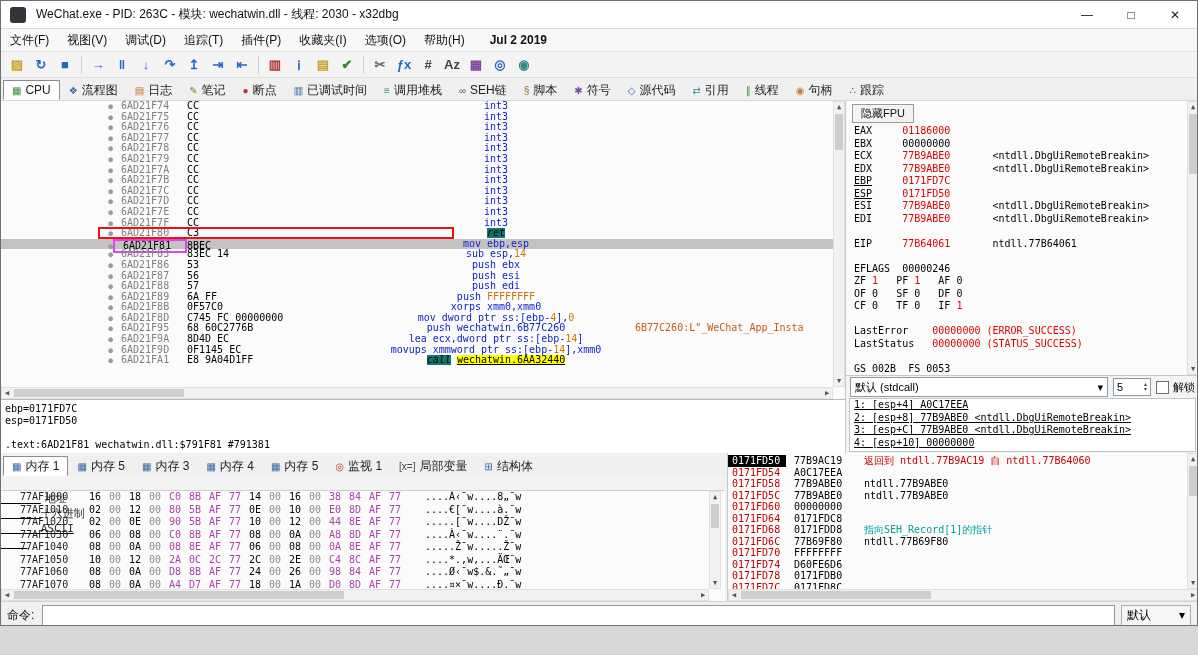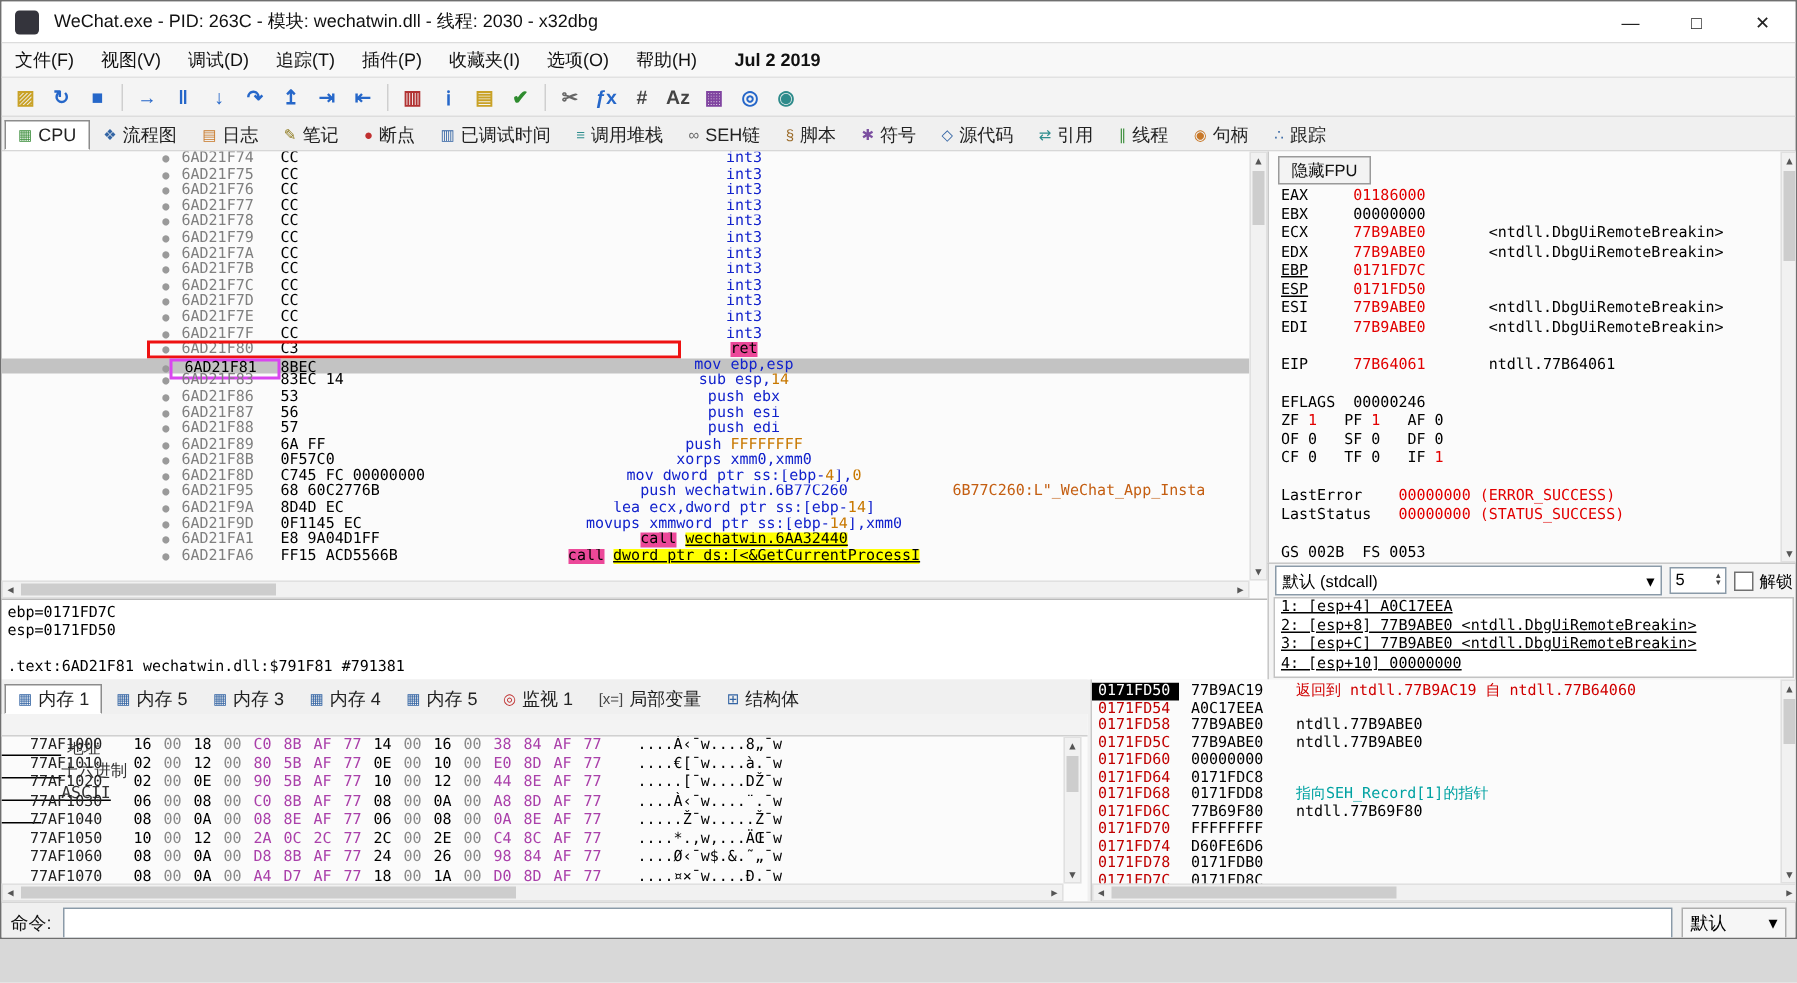--- a/index.html
+++ b/index.html
@@ -41,21 +41,21 @@
   .drow-sel{background:#c3c3c3;}
   .d-gut{display:inline-block;width:112px;text-align:right;}
   .d-dot{font-size:8px;color:#9a9a9a;}
   .d-addr{display:inline-block;width:74px;padding-left:8px;color:#7f7f7f;box-sizing:border-box;}
   .d-addr-sel{color:#000;border:2px solid #d946ef;}
   .d-bytes{display:inline-block;width:170px;color:#000;}
   .d-asm{display:inline-block;width:278px;overflow:hidden;vertical-align:top;text-align:center;}
   .d-cmt{color:#c45e11;}
   .seg-mn{color:#1222cc;}
   .seg-imm{color:#c87800;}
-  .seg-cm{background:#ec4899;color:#000;}
+  .seg-cm{background:#0f766e;color:#000;font-style:italic;}
   .seg-ct{background:#ffff00;color:#000;text-decoration:underline;}
   .redbox{position:absolute;left:97px;top:-1px;width:356px;height:12px;border:2px solid #ee1111;box-sizing:border-box;pointer-events:none;}
 
   
   .infopane{position:absolute;top:398px;left:0;width:844px;height:54px;background:#fff;
             border-top:1px solid #b9b9b9;box-sizing:border-box;padding:3px 4px;}
   .iline{height:12px;line-height:12px;font-size:10px;white-space:pre;color:#000;}
 
   
   .regpane{position:absolute;top:100px;left:844px;width:354px;height:274px;background:#fbfbfb;
@@ -277,21 +277,20 @@
         <div class="drow"><span class="d-gut"><span class="d-dot">●</span></span><span class="d-addr">6AD21F86</span><span class="d-bytes">53</span><span class="d-asm"><span class="seg-mn">push ebx</span></span></div>
         <div class="drow"><span class="d-gut"><span class="d-dot">●</span></span><span class="d-addr">6AD21F87</span><span class="d-bytes">56</span><span class="d-asm"><span class="seg-mn">push esi</span></span></div>
         <div class="drow"><span class="d-gut"><span class="d-dot">●</span></span><span class="d-addr">6AD21F88</span><span class="d-bytes">57</span><span class="d-asm"><span class="seg-mn">push edi</span></span></div>
         <div class="drow"><span class="d-gut"><span class="d-dot">●</span></span><span class="d-addr">6AD21F89</span><span class="d-bytes">6A FF</span><span class="d-asm"><span class="seg-mn">push </span><span class="seg-imm">FFFFFFFF</span></span></div>
         <div class="drow"><span class="d-gut"><span class="d-dot">●</span></span><span class="d-addr">6AD21F8B</span><span class="d-bytes">0F57C0</span><span class="d-asm"><span class="seg-mn">xorps xmm0,xmm0</span></span></div>
         <div class="drow"><span class="d-gut"><span class="d-dot">●</span></span><span class="d-addr">6AD21F8D</span><span class="d-bytes">C745 FC 00000000</span><span class="d-asm"><span class="seg-mn">mov dword ptr ss:[ebp-</span><span class="seg-imm">4</span><span class="seg-mn">],</span><span class="seg-imm">0</span></span></div>
         <div class="drow"><span class="d-gut"><span class="d-dot">●</span></span><span class="d-addr">6AD21F95</span><span class="d-bytes">68 60C2776B</span><span class="d-asm"><span class="seg-mn">push wechatwin.6B77C260</span></span><span class="d-cmt">6B77C260:L"_WeChat_App_Insta</span></div>
         <div class="drow"><span class="d-gut"><span class="d-dot">●</span></span><span class="d-addr">6AD21F9A</span><span class="d-bytes">8D4D EC</span><span class="d-asm"><span class="seg-mn">lea ecx,dword ptr ss:[ebp-</span><span class="seg-imm">14</span><span class="seg-mn">]</span></span></div>
         <div class="drow"><span class="d-gut"><span class="d-dot">●</span></span><span class="d-addr">6AD21F9D</span><span class="d-bytes">0F1145 EC</span><span class="d-asm"><span class="seg-mn">movups xmmword ptr ss:[ebp-</span><span class="seg-imm">14</span><span class="seg-mn">],xmm0</span></span></div>
         <div class="drow"><span class="d-gut"><span class="d-dot">●</span></span><span class="d-addr">6AD21FA1</span><span class="d-bytes">E8 9A04D1FF</span><span class="d-asm"><span class="seg-cm">call</span><span class="seg-mn"> </span><span class="seg-ct">wechatwin.6AA32440</span></span></div>
-        <div class="drow"><span class="d-gut"><span class="d-dot">●</span></span><span class="d-addr">6AD21FA6</span><span class="d-bytes">FF15 ACD5566B</span><span class="d-asm"><span class="seg-cm">call</span><span class="seg-mn"> </span><span class="seg-ct">dword ptr ds:[&lt;&amp;GetCurrentProcessI</span></span></div>
       </div>
     <div class="sb sbv" style="left:832px;top:0;height:286px;">
       <span class="sbb sbt">▲</span>
       <div class="sbthumb" style="top:12px;height:36px;"></div>
       <span class="sbb sbb2">▼</span>
     </div>
     <div class="sb sbh" style="left:0;top:286px;width:832px;">
       <span class="sbb sbt">◀</span>
       <div class="sbthumb" style="left:12px;width:170px;"></div>
       <span class="sbb sbb2">▶</span>

